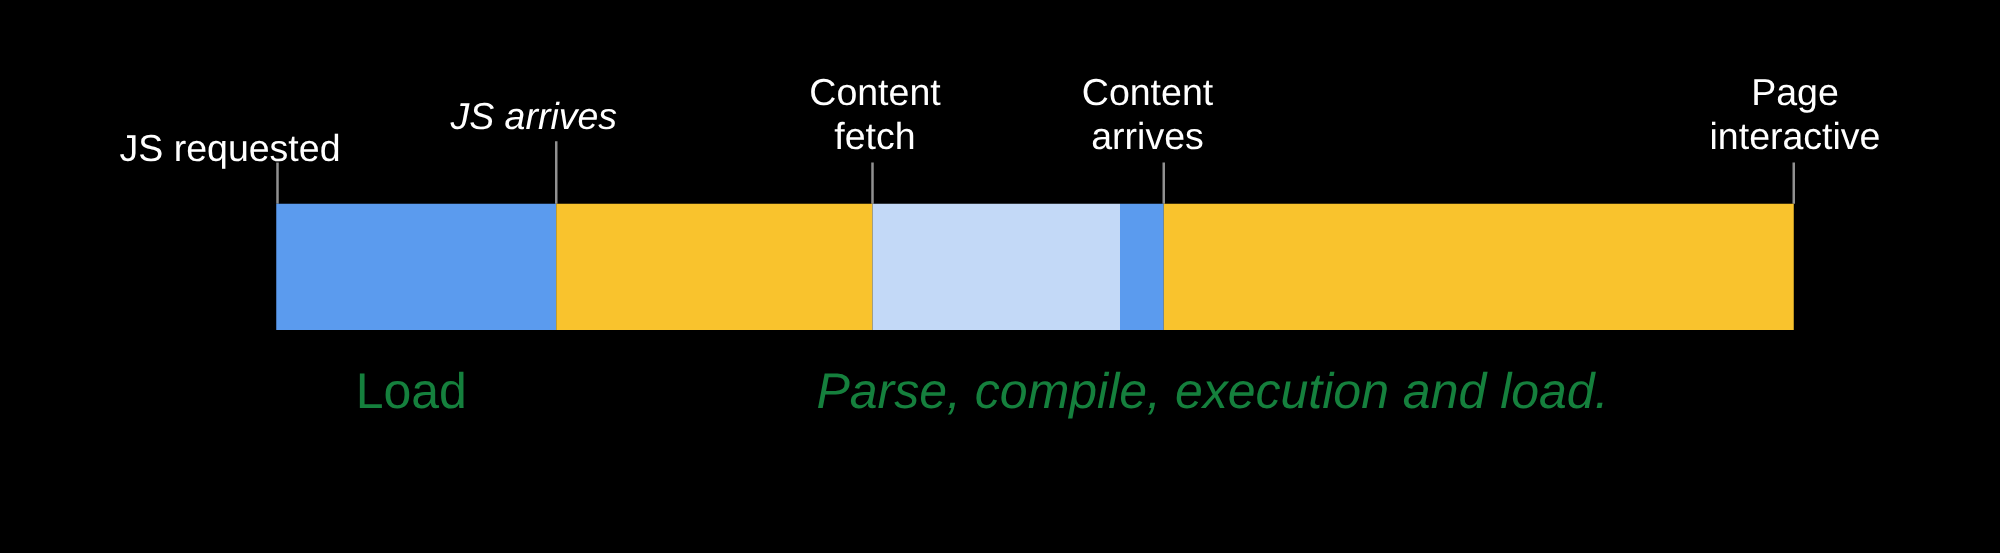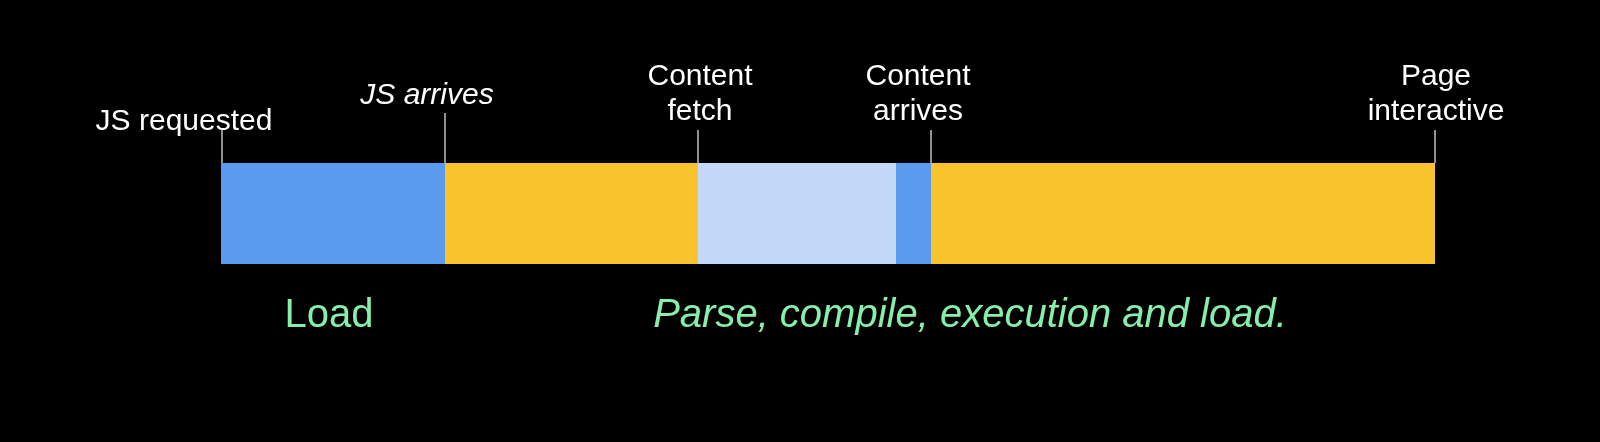--- a/index.html
+++ b/index.html
@@ -56,21 +56,21 @@
   .tk-1 { left: 444px;  top: 113px; height: 50px; }
   .tk-2 { left: 697px;  top: 130px; height: 33px; }
   .tk-3 { left: 930px;  top: 130px; height: 33px; }
   .tk-4 { left: 1434px; top: 130px; height: 33px; }
 
   
   .phase-label {
     position: absolute;
     transform: translateX(-50%);
     top: 290px;
-    color: #86efac;
+    color: #15803d;
     font-size: 40px;
     line-height: 46px;
     white-space: nowrap;
   }
   .ph-0 { left: 329px; }
   .ph-1 { left: 970px; font-style: italic; }
 </style>
 </head>
 <body>
 

